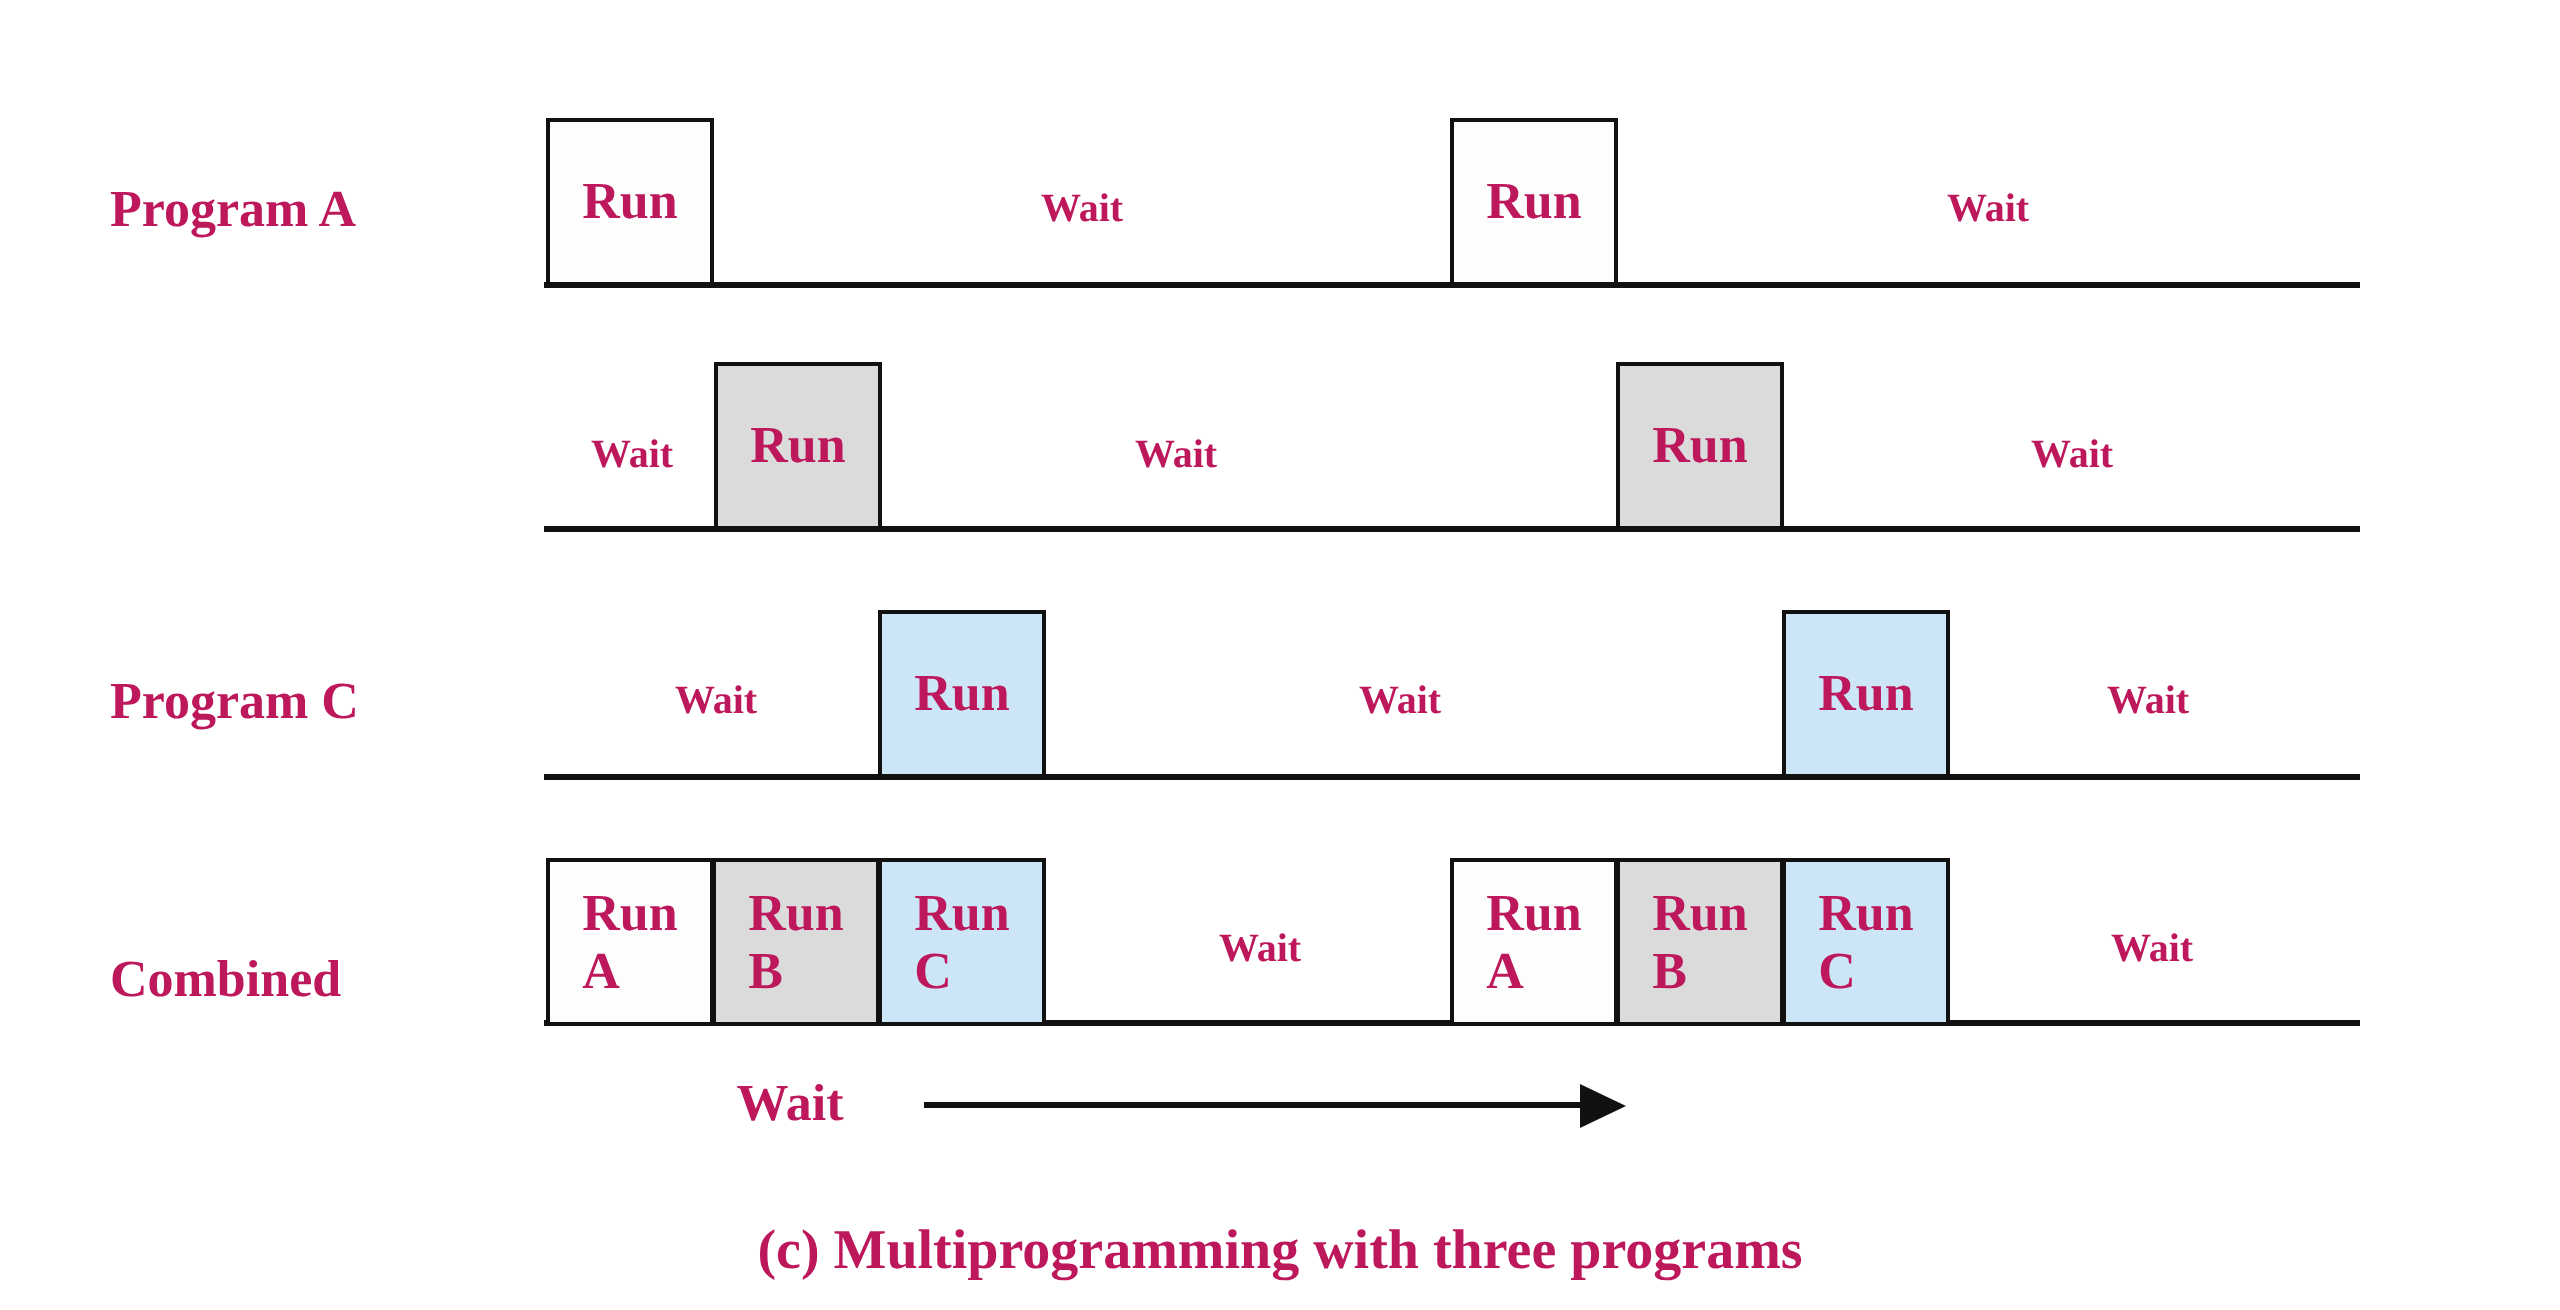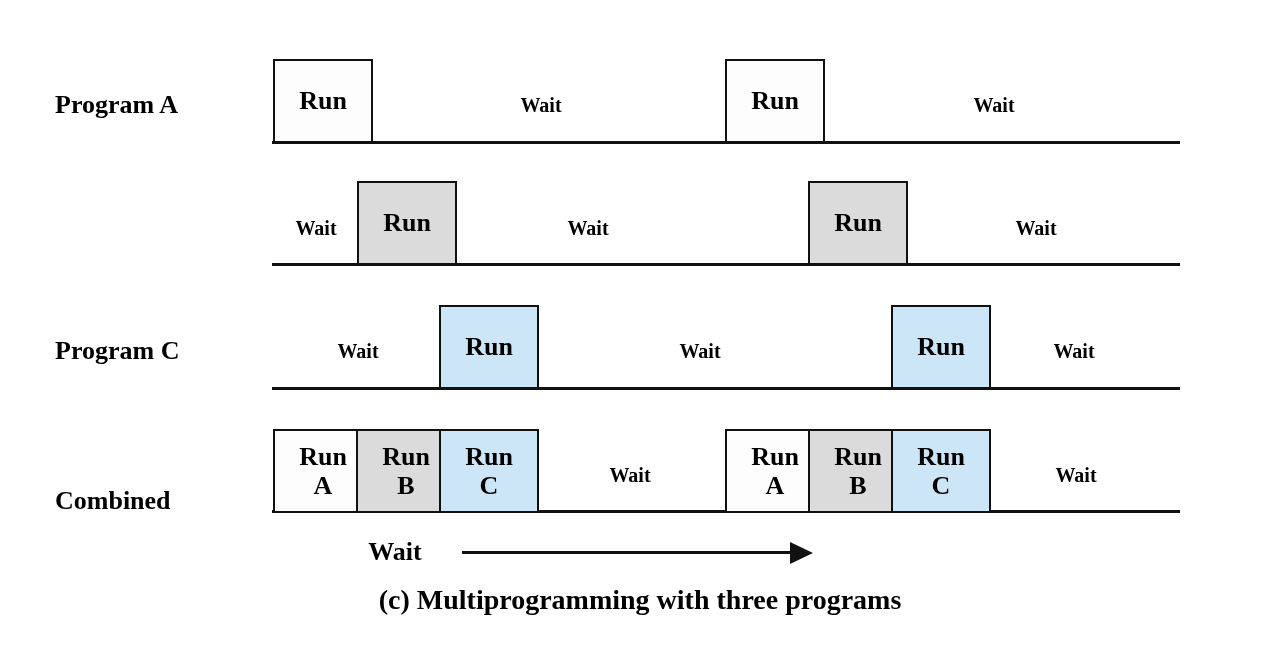--- a/index.html
+++ b/index.html
@@ -1,48 +1,48 @@
 <!DOCTYPE html>
 <html><head>
 <meta charset="utf-8">
 <style>
   html,body{margin:0;padding:0;background:#ffffff;}
   .stage{
     position:relative;width:1280px;height:655px;background:#ffffff;overflow:hidden;
-    font-family:"Liberation Serif","DejaVu Serif",serif;color:#000000;
+    font-family:"Liberation Serif","DejaVu Serif",serif;color:#be185d;
   }
   .rlabel{
     position:absolute;left:55px;transform:translateY(-50%);
     font-size:26px;font-weight:bold;white-space:nowrap;
   }
   .timeline{
     position:absolute;height:3px;background:#111;
   }
   .rbox{
-    position:absolute;width:100px;height:84px;box-sizing:border-box;
+    position:absolute;width:84px;height:84px;box-sizing:border-box;
     border:2.5px solid #111;display:flex;align-items:center;justify-content:center;
-    font-size:26px;font-weight:bold;text-align:center;line-height:1.12;
+    font-size:26px;font-weight:bold;text-align:left;line-height:1.12;
   }
   .wait{
     position:absolute;transform:translate(-50%,-50%);
     font-size:20px;font-weight:bold;white-space:nowrap;
   }
   .time-label{
     position:absolute;transform:translate(-50%,-50%);
     font-size:26px;font-weight:bold;white-space:nowrap;
   }
   .arrow-line{position:absolute;height:3px;background:#111;}
   .arrow-head{
     position:absolute;width:0;height:0;
     border-top:11px solid transparent;border-bottom:11px solid transparent;
     border-left:23px solid #111;
   }
   .caption{
     position:absolute;left:0;width:100%;text-align:center;
-    font-size:28px;font-weight:bold;
+    font-size:28px;font-weight:bold;margin-top:26px;
   }
 </style>
 </head>
 <body>
 
 <div class="stage">
 
   <div class="rlabel" style="top:105px">Program A</div>
   <div class="timeline" style="left: 272px; top: 141px; width: 908px; background: rgb(17, 17, 17);"></div>
   <div class="rbox" style="left: 273px; top: 59px; background-color: rgb(253, 253, 253);">
@@ -70,21 +70,21 @@
   <div class="wait" style="left:358px;top:351px">Wait</div>
   <div class="rbox" style="left: 439px; top: 305px; background-color: rgb(205, 230, 247);">
     <span>Run</span>
   </div>
   <div class="wait" style="left:700px;top:351px">Wait</div>
   <div class="rbox" style="left: 891px; top: 305px; background-color: rgb(205, 230, 247);">
     <span>Run</span>
   </div>
   <div class="wait" style="left:1074px;top:351px">Wait</div>
 
-  <div class="rlabel" style="top:501px">Combined</div>
+  <div class="rlabel" style="top:490px">Combined</div>
   <div class="timeline" style="left: 272px; top: 510px; width: 908px; background: rgb(17, 17, 17);"></div>
 
   <div class="rbox" style="left: 273px; top: 429px; background-color: rgb(253, 253, 253);">
     <span><span>Run</span><br><span>A</span></span>
   </div>
   <div class="rbox" style="left: 356px; top: 429px; background-color: rgb(219, 219, 219);">
     <span><span>Run</span><br><span>B</span></span>
   </div>
   <div class="rbox" style="left: 439px; top: 429px; background-color: rgb(205, 230, 247);">
     <span><span>Run</span><br><span>C</span></span>

